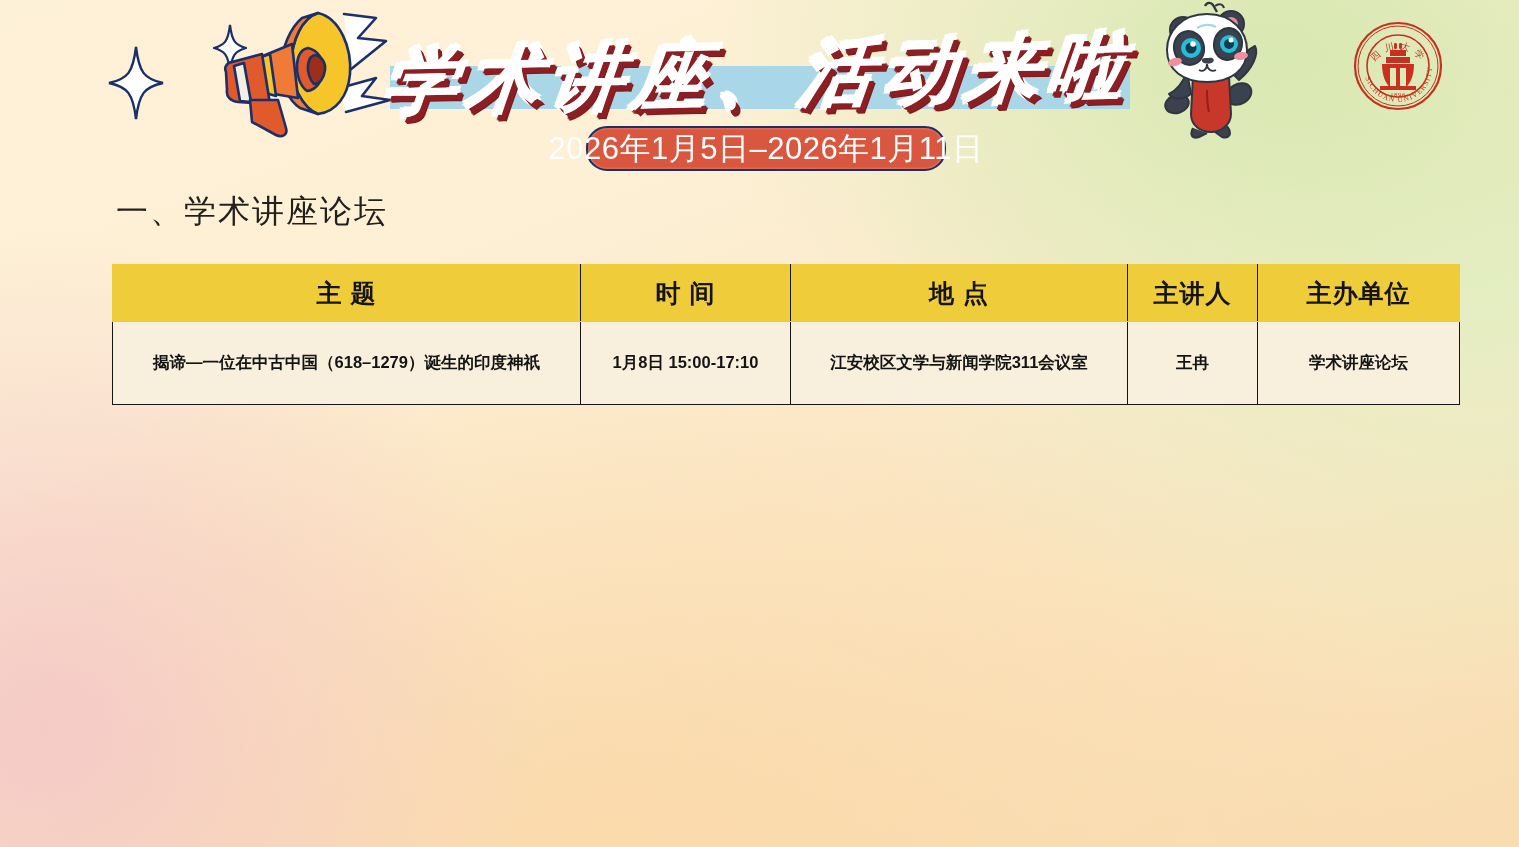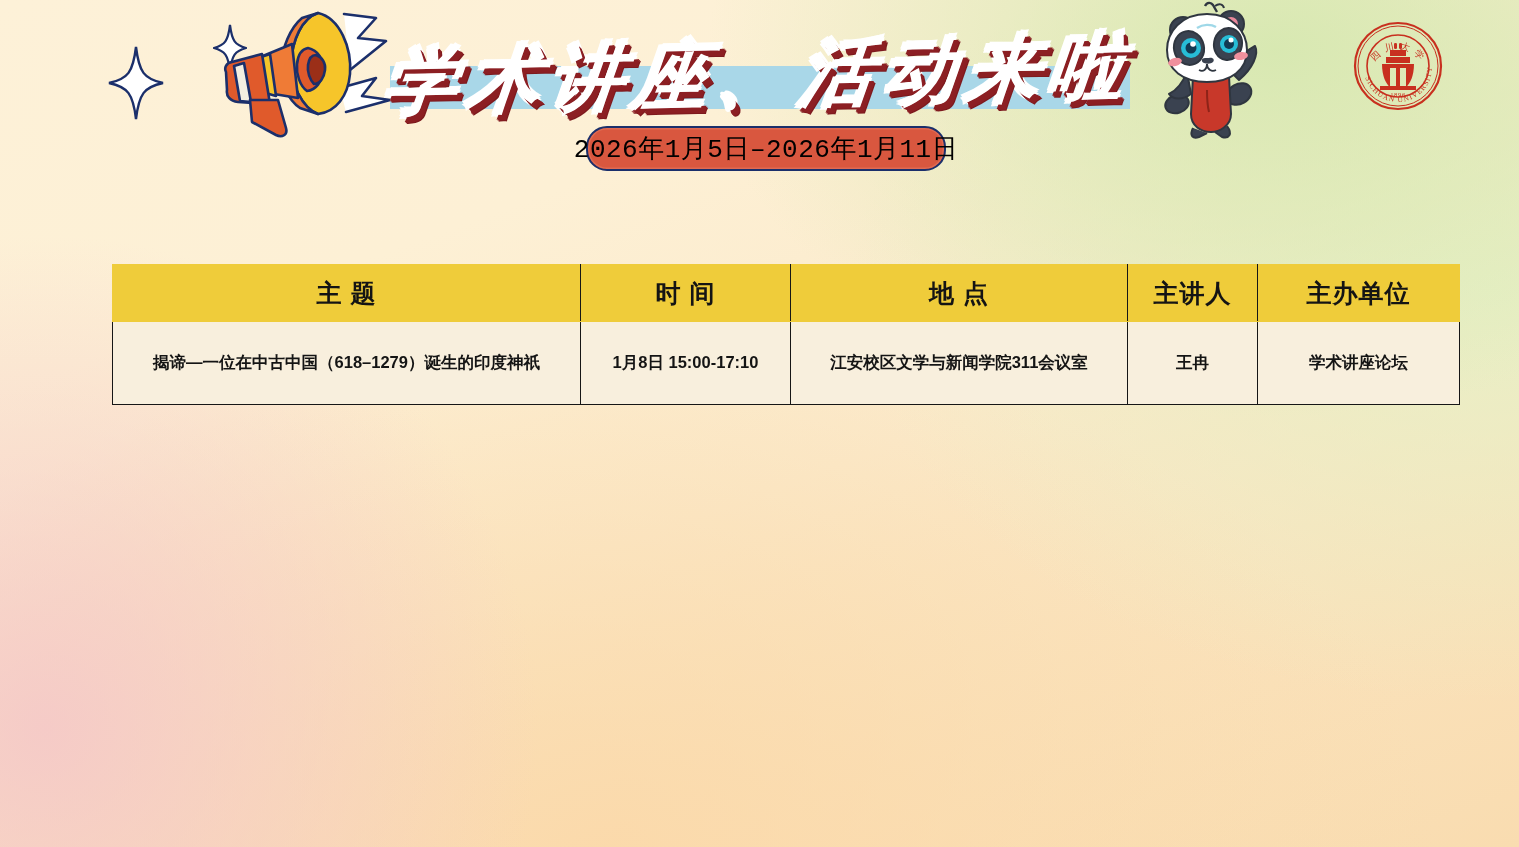--- a/index.html
+++ b/index.html
@@ -50,22 +50,22 @@
     transform:skewX(-7deg) rotate(-1.2deg);
   }
   
   #date-badge{
     position:absolute;left:586px;top:126px;width:356px;height:41px;
     border-radius:21px;background:#d9573f;border:2.5px solid #1b2f6b;
     box-shadow:inset 0 0 0 1.5px #e06a52;
     display:flex;align-items:center;justify-content:center;
   }
   #date-badge span{
-    font-family:Liberation Mono, monospace;
-    font-size:26px;color:#000000;letter-spacing:0.5px;white-space:nowrap;
+    font-family:Liberation Sans, sans-serif;
+    font-size:31px;color:#ffffff;letter-spacing:0.5px;white-space:nowrap;
   }
 
   
   #panda{position:absolute;left:1143px;top:0px;width:130px;height:140px;}
 
   
   #logo{position:absolute;left:1352px;top:20px;width:92px;height:92px;}
 
   
   #section-heading{
@@ -205,20 +205,21 @@
         <rect x="47" y="23" width="3" height="6" rx="1.3"></rect>
         <path d="M38 30 H54 V36 H38 Z"></path>
         <path d="M34 37 H58 V43 H34 Z"></path>
         <path d="M30 44 H62 C62 56 58 64 54 67 L54 48 H48 L48 67 H44 L44 48 H38 L38 67 C34 64 30 56 30 44 Z"></path>
         <path d="M28 66 H64 V70 H28 Z"></path>
       </g>
       <text x="46" y="77" text-anchor="middle" font-family="&quot;Liberation Serif&quot;,serif" font-size="6.6" fill="#c8301f" letter-spacing="0.6">1896</text>
     </svg>
   </div>
 
+  <div id="section-heading">一、学术讲座论坛</div>
 
   <div id="tbl-wrap">
     <table>
       <colgroup>
         <col class="c0">
           <col class="c1">
           <col class="c2">
           <col class="c3">
           <col class="c4">
       </colgroup>

